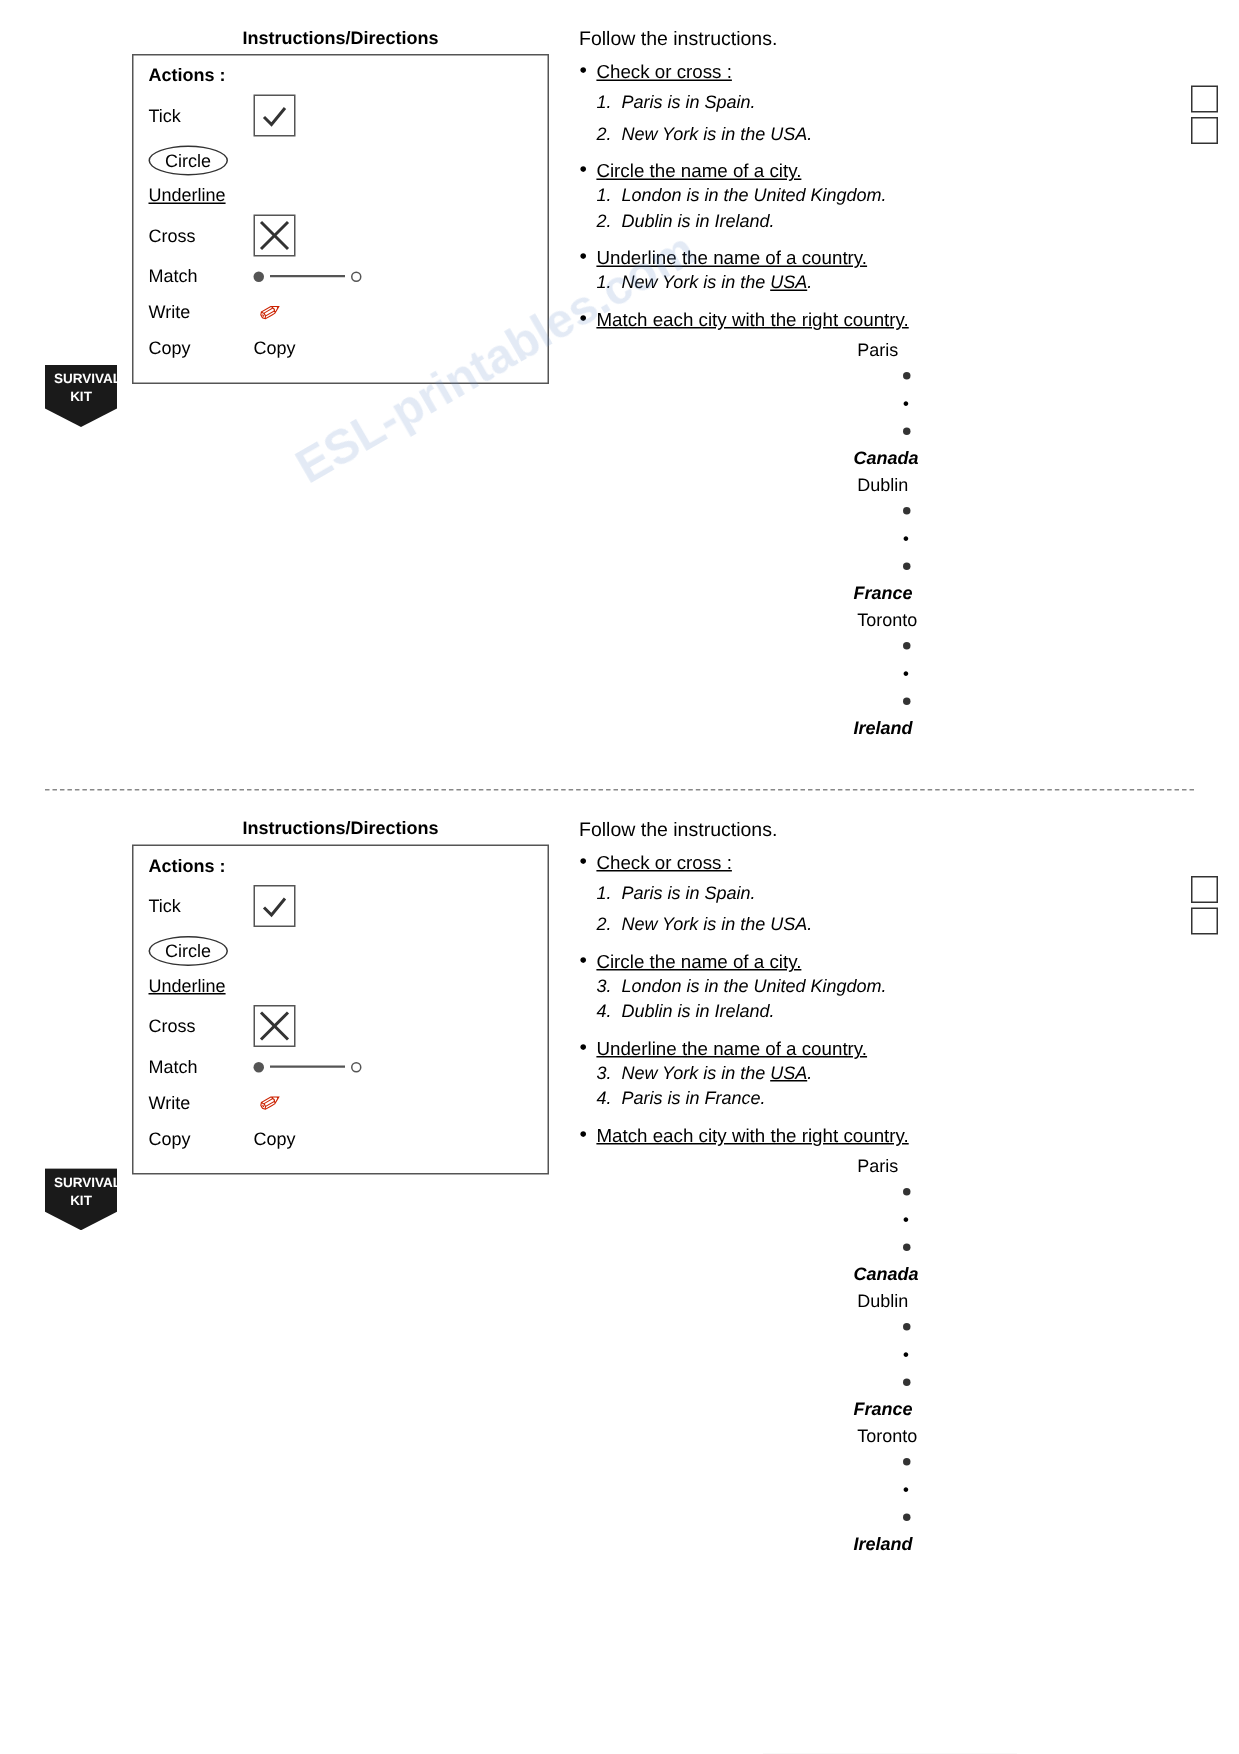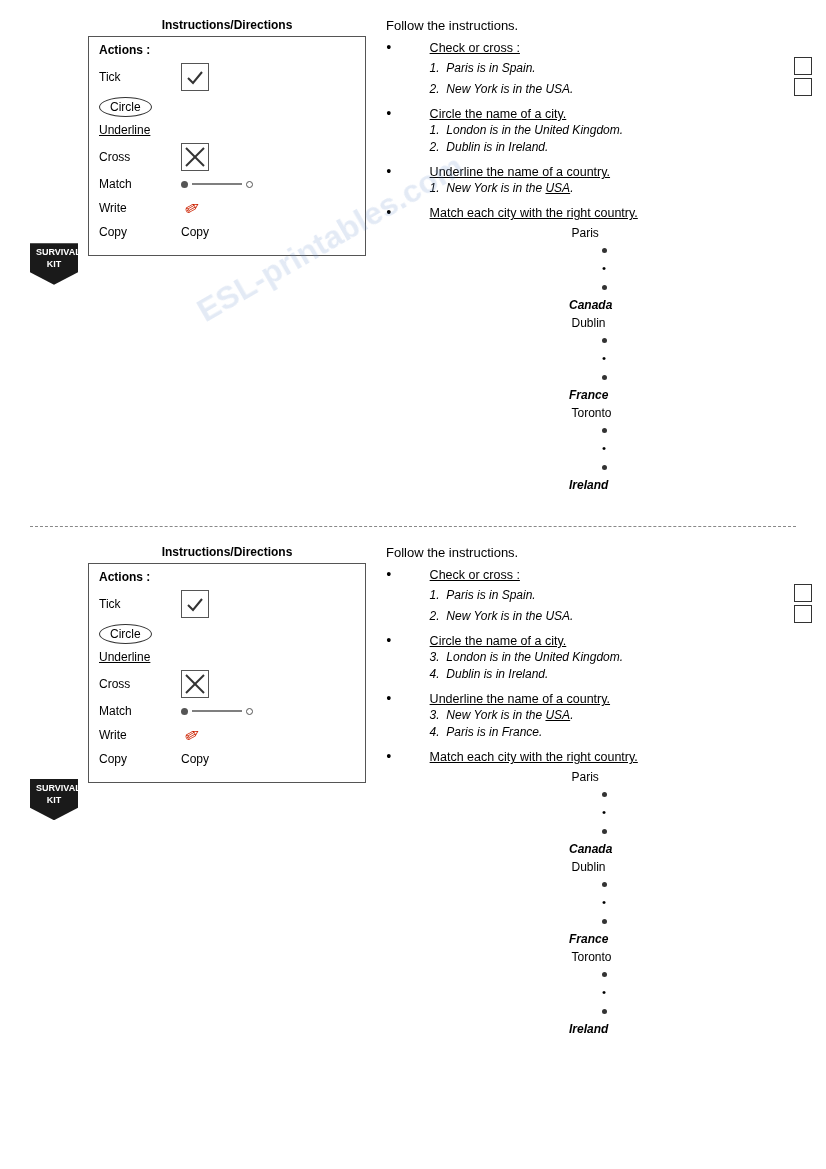--- a/index.html
+++ b/index.html
@@ -73,21 +73,21 @@
     .actions-label {
       font-family: Arial, sans-serif;
       font-size: 12px;
       font-weight: bold;
       margin-bottom: 6px;
     }
     .action-row {
       display: flex;
       align-items: center;
       margin-bottom: 6px;
-      gap: 22px;
+      gap: 10px;
     }
     .action-label {
       font-family: Arial, sans-serif;
       font-size: 12px;
       width: 60px;
     }
     .tick-box {
       width: 28px;
       height: 28px;
       border: 1.5px solid #555;
@@ -169,21 +169,20 @@
       margin-bottom: 4px;
     }
     .bullet-dot {
       font-size: 16px;
       margin-right: 6px;
       margin-top: -2px;
       flex-shrink: 0;
     }
     .bullet-content {
       flex: 1;
-      margin-left: 32px;
     }
     .bullet-heading {
       font-family: Arial, sans-serif;
       font-size: 12.5px;
       text-decoration: underline;
       margin-bottom: 2px;
     }
     .numbered-item {
       display: flex;
       align-items: flex-end;

